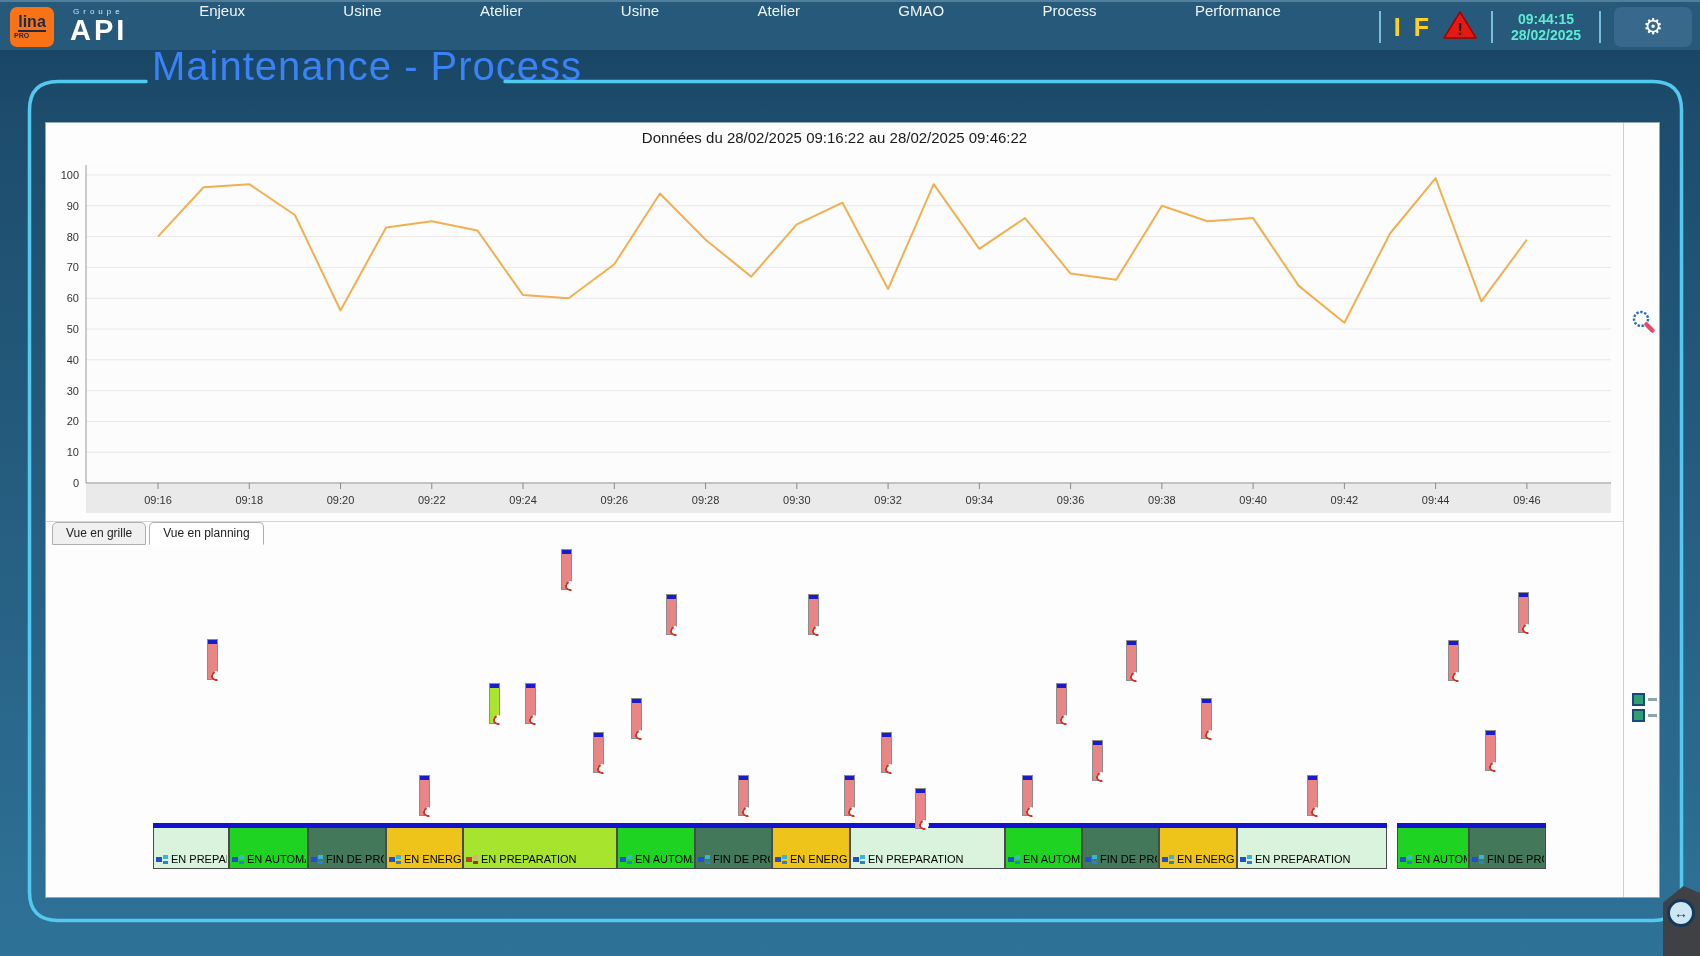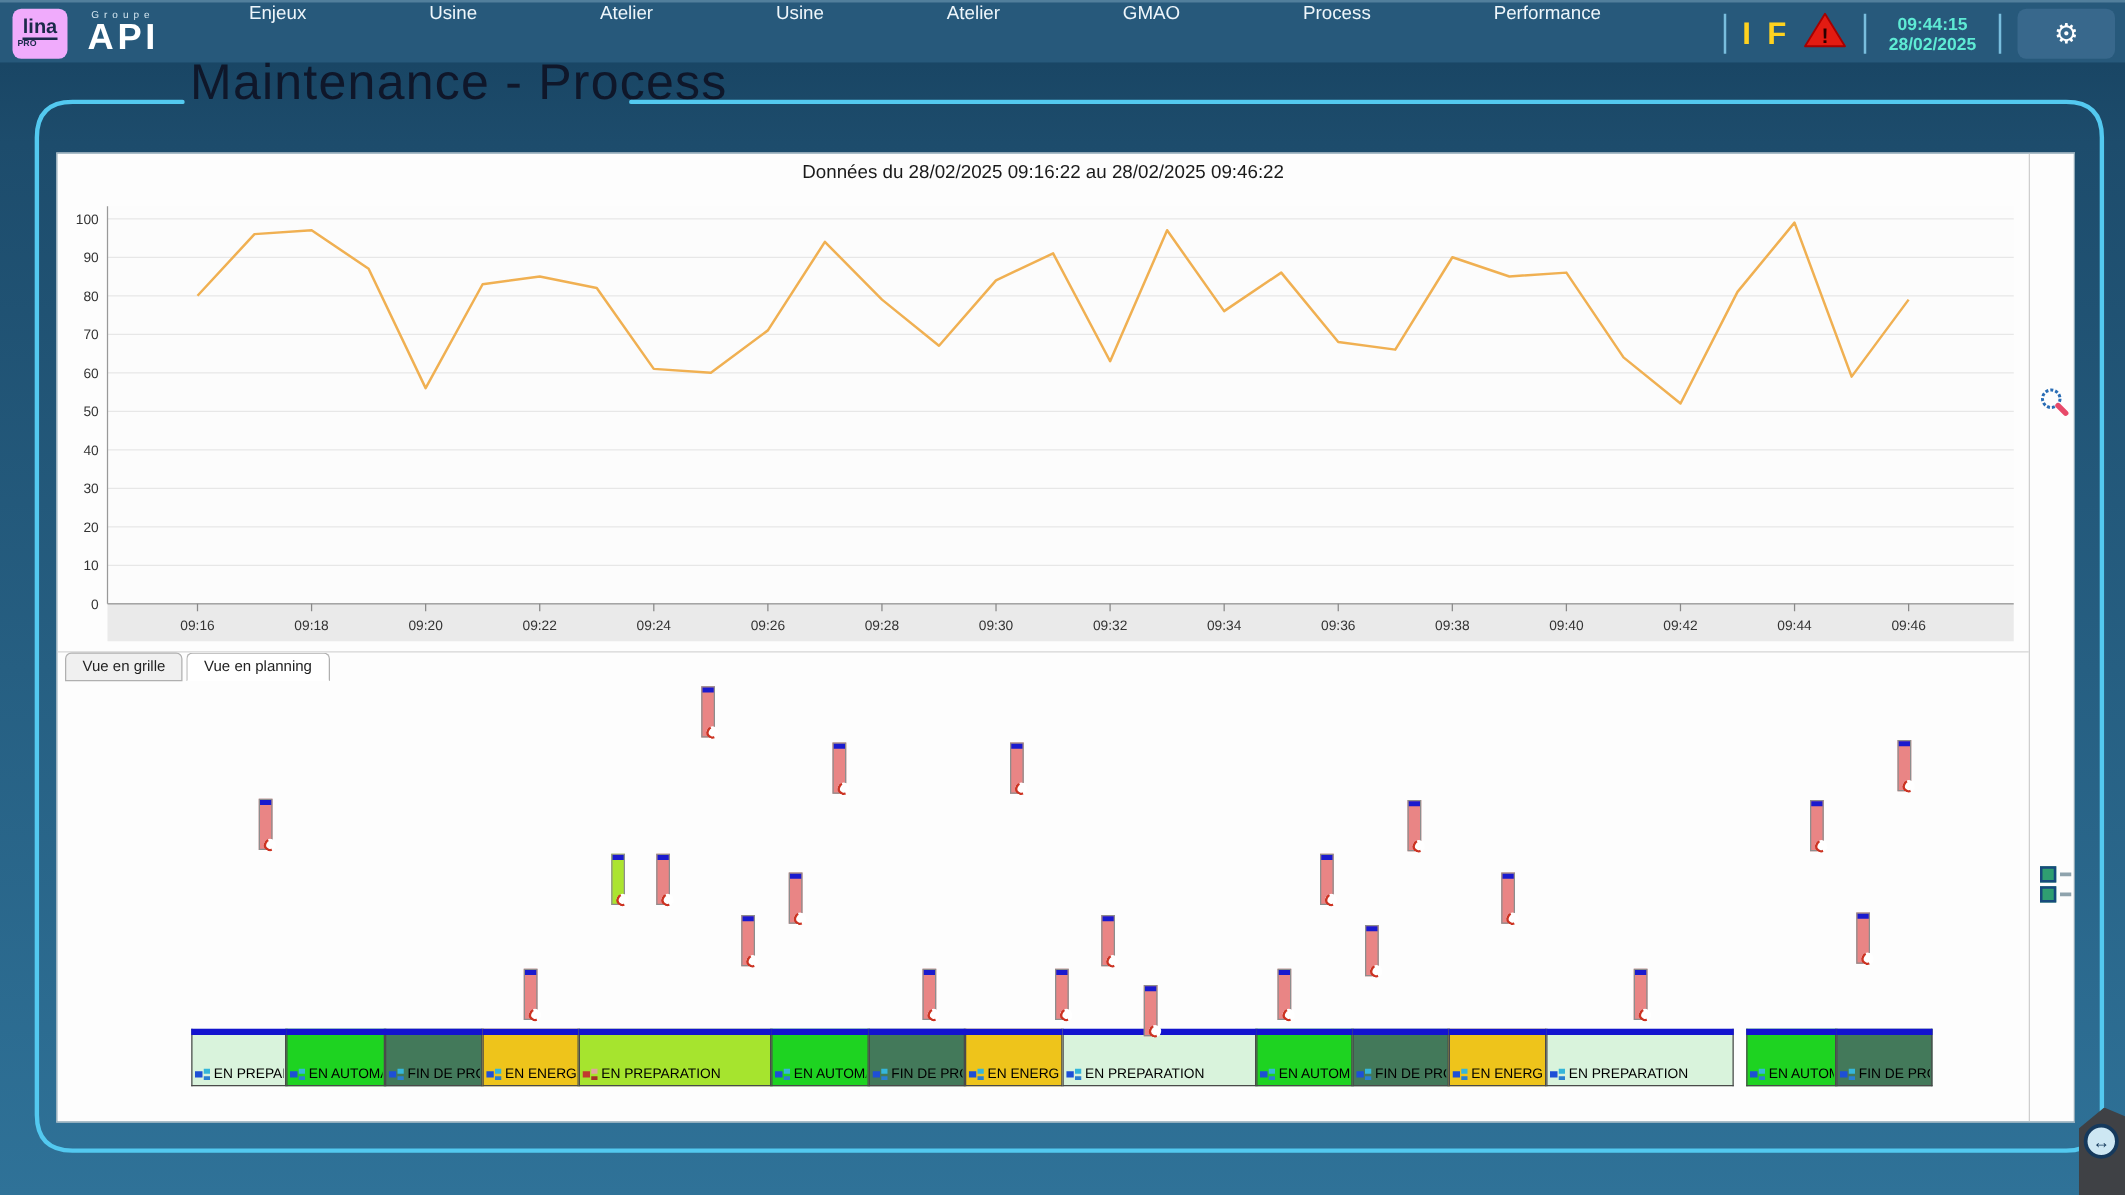--- a/index.html
+++ b/index.html
@@ -2,36 +2,36 @@
 <html><head>
 <meta charset="utf-8">
 <style>
   html,body{margin:0;padding:0}
   body{width:1700px;height:956px;overflow:hidden;position:relative;
        font-family:"Liberation Sans",sans-serif;
        background:linear-gradient(180deg,#16415f 0%,#1d4c6c 12%,#2f7298 100%);}
   
   .navbar{position:absolute;left:0;top:0;width:1700px;height:50px;background:#27597b;
           border-top:2px solid #527f9c;box-sizing:border-box;}
-  .lina{position:absolute;left:10px;top:5px;width:44px;height:40px;background:#f0abfc;
+  .lina{position:absolute;left:10px;top:5px;width:44px;height:40px;background:#f97316;
         border-radius:7px;display:flex;flex-direction:column;align-items:center;justify-content:center;}
   .lina .l1{font-size:16px;font-weight:bold;color:#1b2a4a;line-height:16px;border-bottom:2px solid #1b2a4a;}
   .lina .l2{font-size:7px;font-weight:bold;color:#1b2a4a;align-self:flex-start;margin-left:4px;line-height:8px;}
   .apilogo{position:absolute;left:70px;top:5px;color:#fff;}
   .apilogo .grp{font-size:8px;letter-spacing:4px;color:#d4e6f0;margin-left:3px;line-height:9px;}
   .apilogo .api{font-size:29px;font-weight:bold;letter-spacing:3px;line-height:28px;}
   .menu{position:absolute;left:150px;top:0;width:1180px;height:50px;display:flex;justify-content:space-around;}
   .menu .mi{color:#eef6fb;font-size:15px;}
   .navright{position:absolute;right:0;top:0;height:50px;display:flex;align-items:center;gap:13px;padding-right:8px;}
   .vsep{width:2px;height:32px;background:#79bede;}
   .ind{color:#ffd21f;font-weight:bold;font-size:25px;line-height:25px;}
   .clock{color:#5eead4;font-weight:bold;font-size:14px;line-height:16px;text-align:center;min-width:80px;}
   .gearbtn{width:78px;height:40px;background:#38688c;border-radius:7px;display:flex;align-items:center;justify-content:center;color:#fff;font-size:22px;}
   
-  .pgtitle{position:absolute;left:152px;top:44px;font-size:40px;font-weight:400;color:#0f172a;letter-spacing:1px;}
+  .pgtitle{position:absolute;left:152px;top:44px;font-size:40px;font-weight:400;color:#3b82f6;letter-spacing:1px;}
   #frame{position:absolute;left:0;top:0;pointer-events:none;}
   
   .panel{position:absolute;left:45px;top:122px;width:1615px;height:776px;background:#fdfdfd;
          border:1px solid #8fa8b6;box-sizing:border-box;}
   .chart-title{position:absolute;left:0;top:6px;width:1577px;text-align:center;font-size:15px;color:#1a1a1a;}
   #chart{position:absolute;left:0;top:28px;}
   .chartline-div{position:absolute;left:0;top:398px;width:1577px;height:1px;background:#d5d5d5;}
   .tabs{position:absolute;left:6px;top:399px;display:flex;z-index:3;}
   .tab{padding:3px 13px 4px;font-size:12px;color:#222;background:#f0f0f0;border:1px solid #b0b0b0;
        border-radius:5px 5px 0 0;margin-right:3px;}

